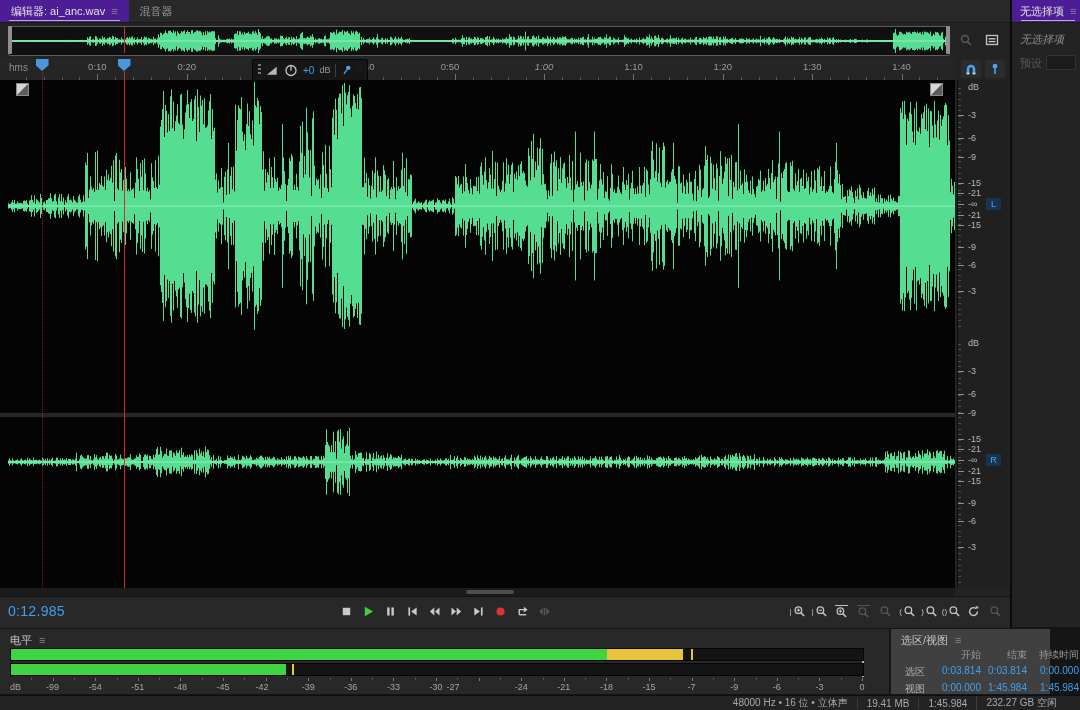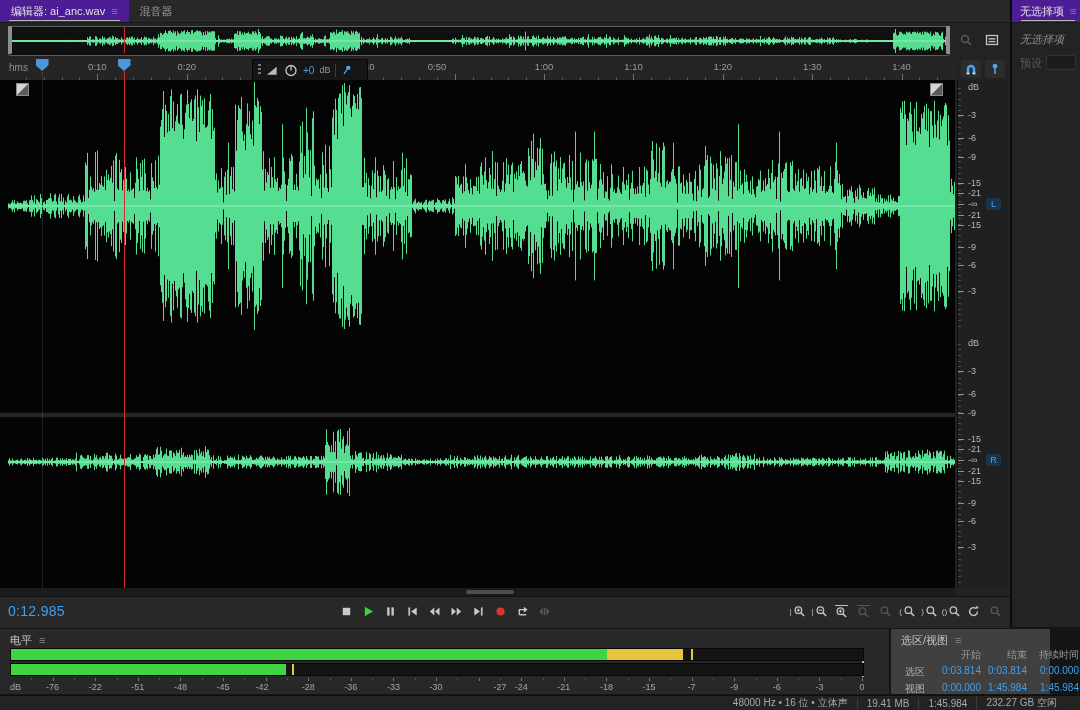--- a/index.html
+++ b/index.html
@@ -149,27 +149,27 @@
       <div class="rtick" style="left: 311.801px; height: 3px; background: rgb(86, 86, 86);"></div>
       <div class="rtick" style="left: 329.671px; height: 3px; background: rgb(86, 86, 86);"></div>
       <div class="rtick" style="left: 347.542px; height: 3px; background: rgb(86, 86, 86);"></div>
       <div class="rtick" style="left: 365.412px; height: 6px;"></div>
       <span class="rlabel" style="left: 365.412px;">0:40</span>
       <div class="rtick" style="left: 383.283px; height: 3px; background: rgb(86, 86, 86);"></div>
       <div class="rtick" style="left: 401.154px; height: 3px; background: rgb(86, 86, 86);"></div>
       <div class="rtick" style="left: 419.024px; height: 3px; background: rgb(86, 86, 86);"></div>
       <div class="rtick" style="left: 436.895px; height: 3px; background: rgb(86, 86, 86);"></div>
       <div class="rtick" style="left: 454.766px; height: 6px;"></div>
-      <span class="rlabel" style="left: 437px;">0:50</span>
+      <span class="rlabel" style="left: 450px;">0:50</span>
       <div class="rtick" style="left: 472.636px; height: 3px; background: rgb(86, 86, 86);"></div>
       <div class="rtick" style="left: 490.507px; height: 3px; background: rgb(86, 86, 86);"></div>
       <div class="rtick" style="left: 508.377px; height: 3px; background: rgb(86, 86, 86);"></div>
       <div class="rtick" style="left: 526.248px; height: 3px; background: rgb(86, 86, 86);"></div>
       <div class="rtick" style="left: 544.119px; height: 6px;"></div>
-      <span class="rlabel" style="left: 544.119px;">1:00</span>
+      <span class="rlabel" style="left: 544.119px; font-style: italic;">1:00</span>
       <div class="rtick" style="left: 561.989px; height: 3px; background: rgb(86, 86, 86);"></div>
       <div class="rtick" style="left: 579.86px; height: 3px; background: rgb(86, 86, 86);"></div>
       <div class="rtick" style="left: 597.731px; height: 3px; background: rgb(86, 86, 86);"></div>
       <div class="rtick" style="left: 615.601px; height: 3px; background: rgb(86, 86, 86);"></div>
       <div class="rtick" style="left: 633.472px; height: 6px;"></div>
       <span class="rlabel" style="left: 633.472px;">1:10</span>
       <div class="rtick" style="left: 651.342px; height: 3px; background: rgb(86, 86, 86);"></div>
       <div class="rtick" style="left: 669.213px; height: 3px; background: rgb(86, 86, 86);"></div>
       <div class="rtick" style="left: 687.084px; height: 3px; background: rgb(86, 86, 86);"></div>
       <div class="rtick" style="left: 704.954px; height: 3px; background: rgb(86, 86, 86);"></div>
@@ -544,51 +544,51 @@
   <div class="panel-title">
     <span>电平</span>
     <span class="menu-glyph">≡</span>
   </div>
   <div id="meterBars"></div>
   <div id="meterEnd"></div>
   <div id="meterScale">
       <span class="m-label" style="left: 10px; transform: none;">dB</span>
       <div class="m-tick" style="left: 52.6px;"></div>
       <div class="m-tick" style="left: 31.3px; height: 2px; background: rgb(85, 85, 85);"></div>
-      <span class="m-label" style="left: 52.6px;">-76</span>
+      <span class="m-label" style="left: 52.6px;">-99</span>
       <div class="m-tick" style="left: 95.2px;"></div>
       <div class="m-tick" style="left: 73.9px; height: 2px; background: rgb(85, 85, 85);"></div>
-      <span class="m-label" style="left: 95.2px;">-22</span>
+      <span class="m-label" style="left: 95.2px;">-54</span>
       <div class="m-tick" style="left: 137.8px;"></div>
       <div class="m-tick" style="left: 116.5px; height: 2px; background: rgb(85, 85, 85);"></div>
       <span class="m-label" style="left: 137.8px;">-51</span>
       <div class="m-tick" style="left: 180.4px;"></div>
       <div class="m-tick" style="left: 159.1px; height: 2px; background: rgb(85, 85, 85);"></div>
       <span class="m-label" style="left: 180.4px;">-48</span>
       <div class="m-tick" style="left: 223px;"></div>
       <div class="m-tick" style="left: 201.7px; height: 2px; background: rgb(85, 85, 85);"></div>
       <span class="m-label" style="left: 223px;">-45</span>
       <div class="m-tick" style="left: 265.6px;"></div>
       <div class="m-tick" style="left: 244.3px; height: 2px; background: rgb(85, 85, 85);"></div>
       <span class="m-label" style="left: 262px;">-42</span>
       <div class="m-tick" style="left: 308.2px;"></div>
       <div class="m-tick" style="left: 286.9px; height: 2px; background: rgb(85, 85, 85);"></div>
-      <span class="m-label" style="left: 308.2px;">-28</span>
+      <span class="m-label" style="left: 308.2px;">-39</span>
       <div class="m-tick" style="left: 350.8px;"></div>
       <div class="m-tick" style="left: 329.5px; height: 2px; background: rgb(85, 85, 85);"></div>
       <span class="m-label" style="left: 350.8px;">-36</span>
       <div class="m-tick" style="left: 393.4px;"></div>
       <div class="m-tick" style="left: 372.1px; height: 2px; background: rgb(85, 85, 85);"></div>
       <span class="m-label" style="left: 393.4px;">-33</span>
       <div class="m-tick" style="left: 436px;"></div>
       <div class="m-tick" style="left: 414.7px; height: 2px; background: rgb(85, 85, 85);"></div>
       <span class="m-label" style="left: 436px;">-30</span>
       <div class="m-tick" style="left: 478.6px;"></div>
       <div class="m-tick" style="left: 457.3px; height: 2px; background: rgb(85, 85, 85);"></div>
-      <span class="m-label" style="left: 500px; text-align: right;">-27</span>
+      <span class="m-label" style="left: 453px; text-align: right;">-27</span>
       <div class="m-tick" style="left: 521.2px;"></div>
       <div class="m-tick" style="left: 499.9px; height: 2px; background: rgb(85, 85, 85);"></div>
       <span class="m-label" style="left: 521.2px;">-24</span>
       <div class="m-tick" style="left: 563.8px;"></div>
       <div class="m-tick" style="left: 542.5px; height: 2px; background: rgb(85, 85, 85);"></div>
       <span class="m-label" style="left: 563.8px;">-21</span>
       <div class="m-tick" style="left: 606.4px;"></div>
       <div class="m-tick" style="left: 585.1px; height: 2px; background: rgb(85, 85, 85);"></div>
       <span class="m-label" style="left: 606.4px;">-18</span>
       <div class="m-tick" style="left: 649px;"></div>

